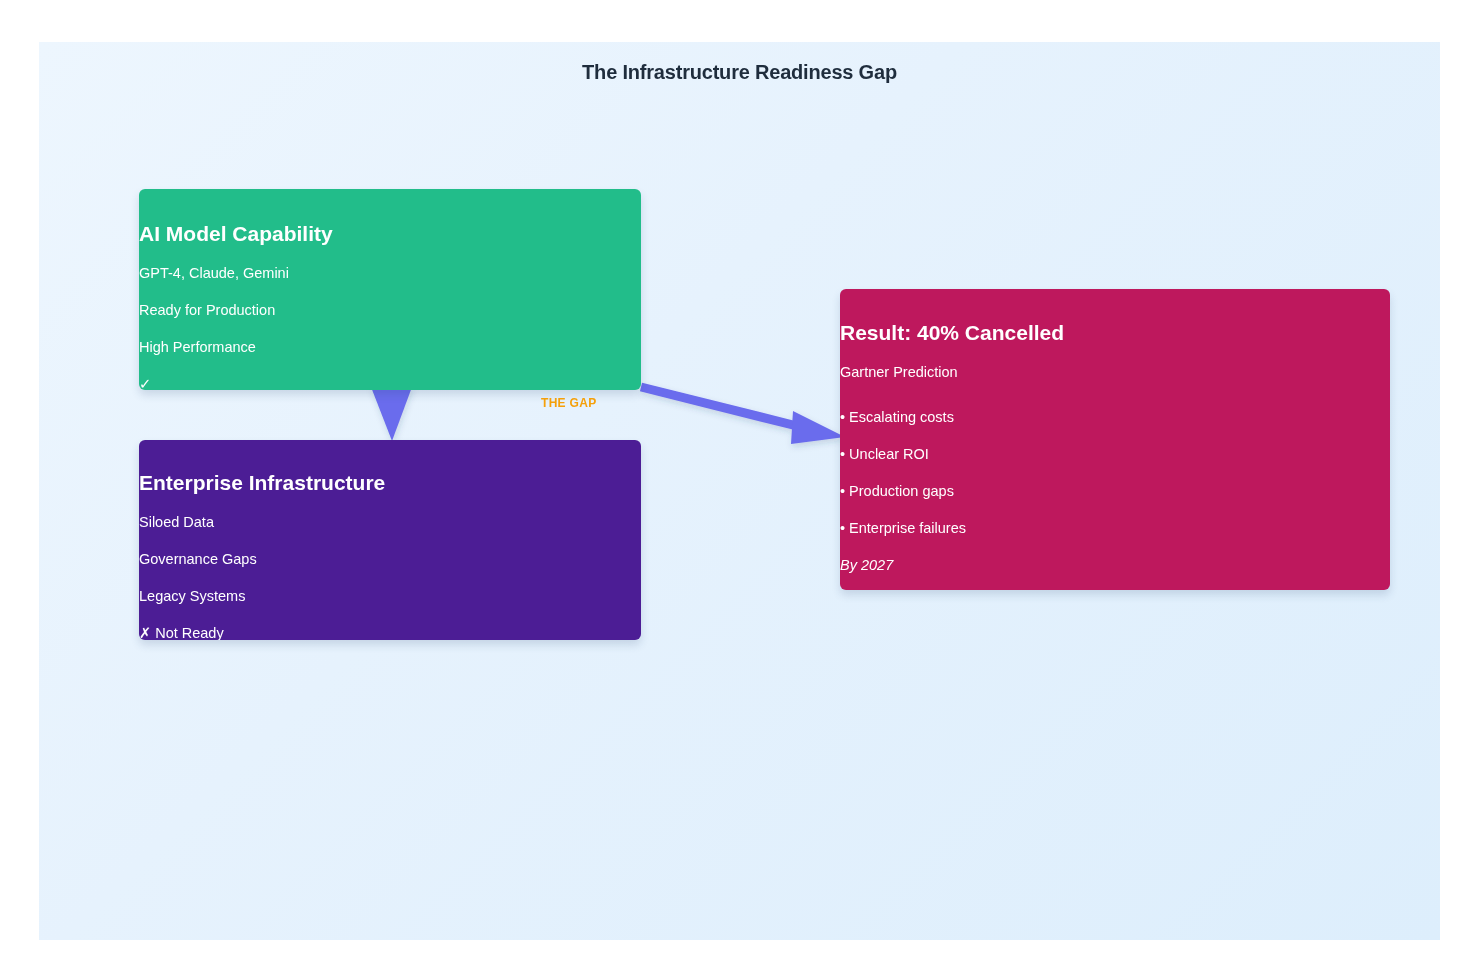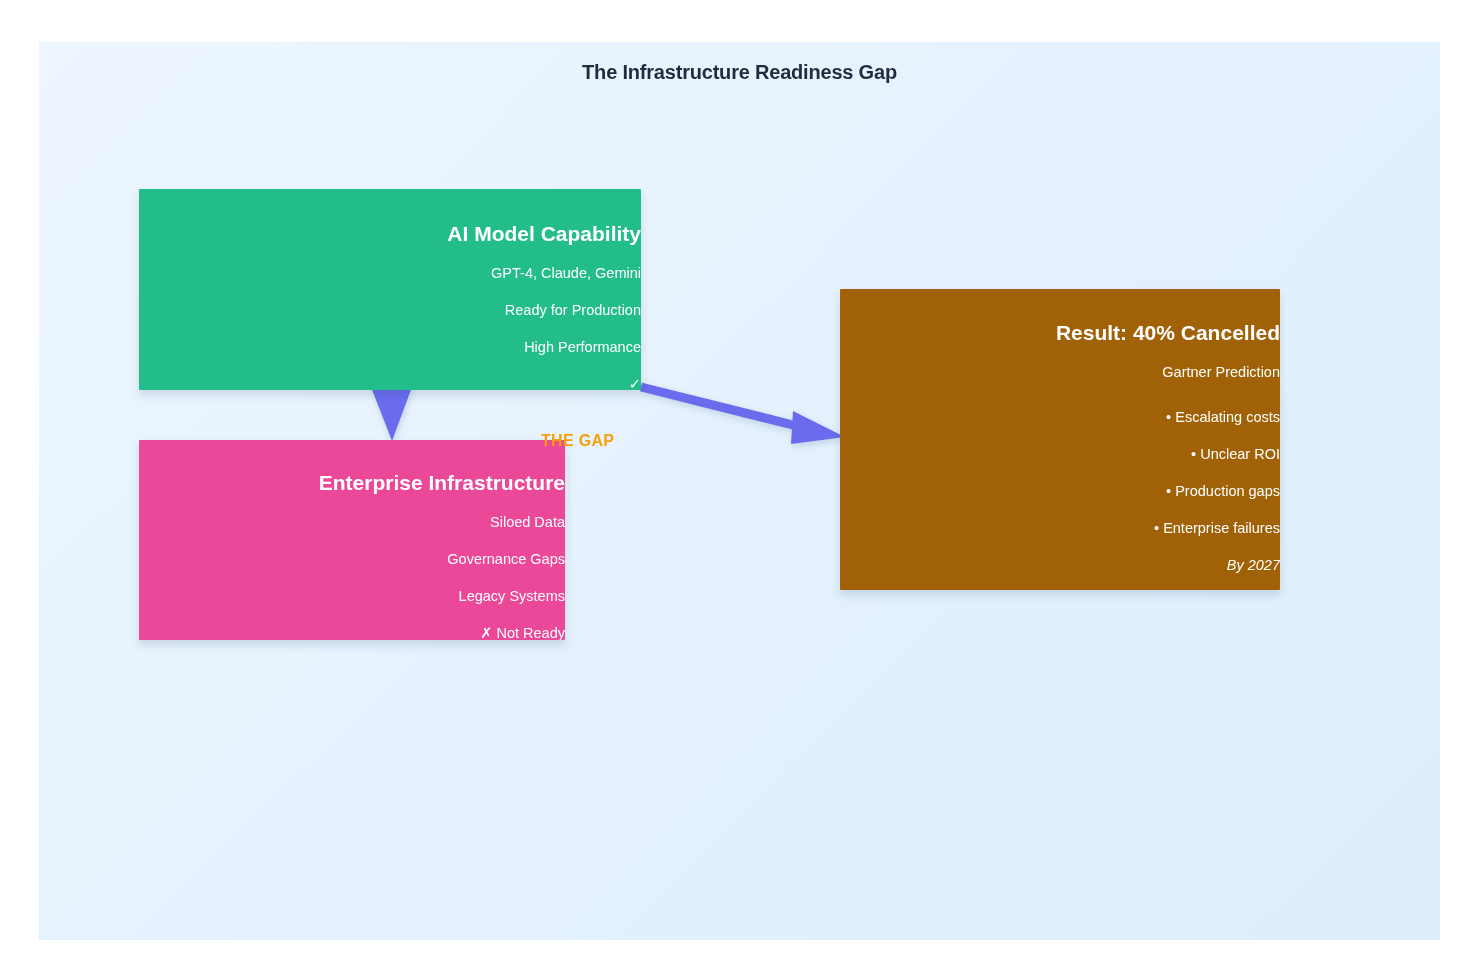--- a/index.html
+++ b/index.html
@@ -41,25 +41,25 @@
     font-size: 20px;
     font-weight: bold;
     color: #1f2d3d;
     letter-spacing: -0.2px;
     white-space: nowrap;
   }
 
   
   .node {
     position: absolute;
-    border-radius: 1px;
+    border-radius: 6px;
     box-sizing: border-box;
     color: #ffffff;
     box-shadow: 0 5px 9px rgba(40, 70, 110, 0.16);
-    text-align: right;
+    text-align: left;
     overflow: hidden;
   }
   .node-title {
     font-size: 21px;
     font-weight: bold;
     line-height: 1.1;
     color: #ffffff;
     white-space: nowrap;
   }
   .node-line {
@@ -78,64 +78,62 @@
     height: 201px;
     background: #22bd8a;
   }
   #node-capability .node-title { margin-top: 33px; }
   #node-capability .node-line  { margin-top: 21px; }
 
   
   #node-infrastructure {
     left: 139px;
     top: 440px;
-    width: 426px;
+    width: 502px;
     height: 200px;
-    background: #ec4899;
-    padding-left: 40px;
+    background: #4c1d95;
   }
   #node-infrastructure .node-title { margin-top: 31px; }
   #node-infrastructure .node-line  { margin-top: 21px; }
 
   
   #node-result {
     left: 840px;
     top: 289px;
-    width: 440px;
+    width: 550px;
     height: 301px;
-    background: #a16207;
+    background: #be185d;
   }
   #node-result .node-title { margin-top: 32px; }
   #node-result .node-sub   { margin-top: 31px; }
-  #node-result .node-line  { margin-top: 21px; padding-left: 18px; }
+  #node-result .node-line  { margin-top: 21px; }
   #node-result .node-bullets { margin-top: 29px; }
   #node-result .node-bullets .node-line:first-child { margin-top: 0; }
   #node-result .node-foot { margin-top: 21px; font-style: italic; }
 
   
   #arrows {
     position: absolute;
     left: 0;
     top: 0;
     width: 1480px;
     height: 980px;
     pointer-events: none;
   }
 
   
   #gap-label {
     position: absolute;
     left: 541px;
     top: 396px;
-    font-size: 16px;
+    font-size: 12px;
     font-weight: bold;
     color: #f5a00a;
     letter-spacing: 0.3px;
     white-space: nowrap;
-    margin-top: 36px;
   }
 </style>
 </head>
 <body>
 
 <div id="canvas">
 
   <div id="panel"></div>
 
   <div id="title">The Infrastructure Readiness Gap</div>

